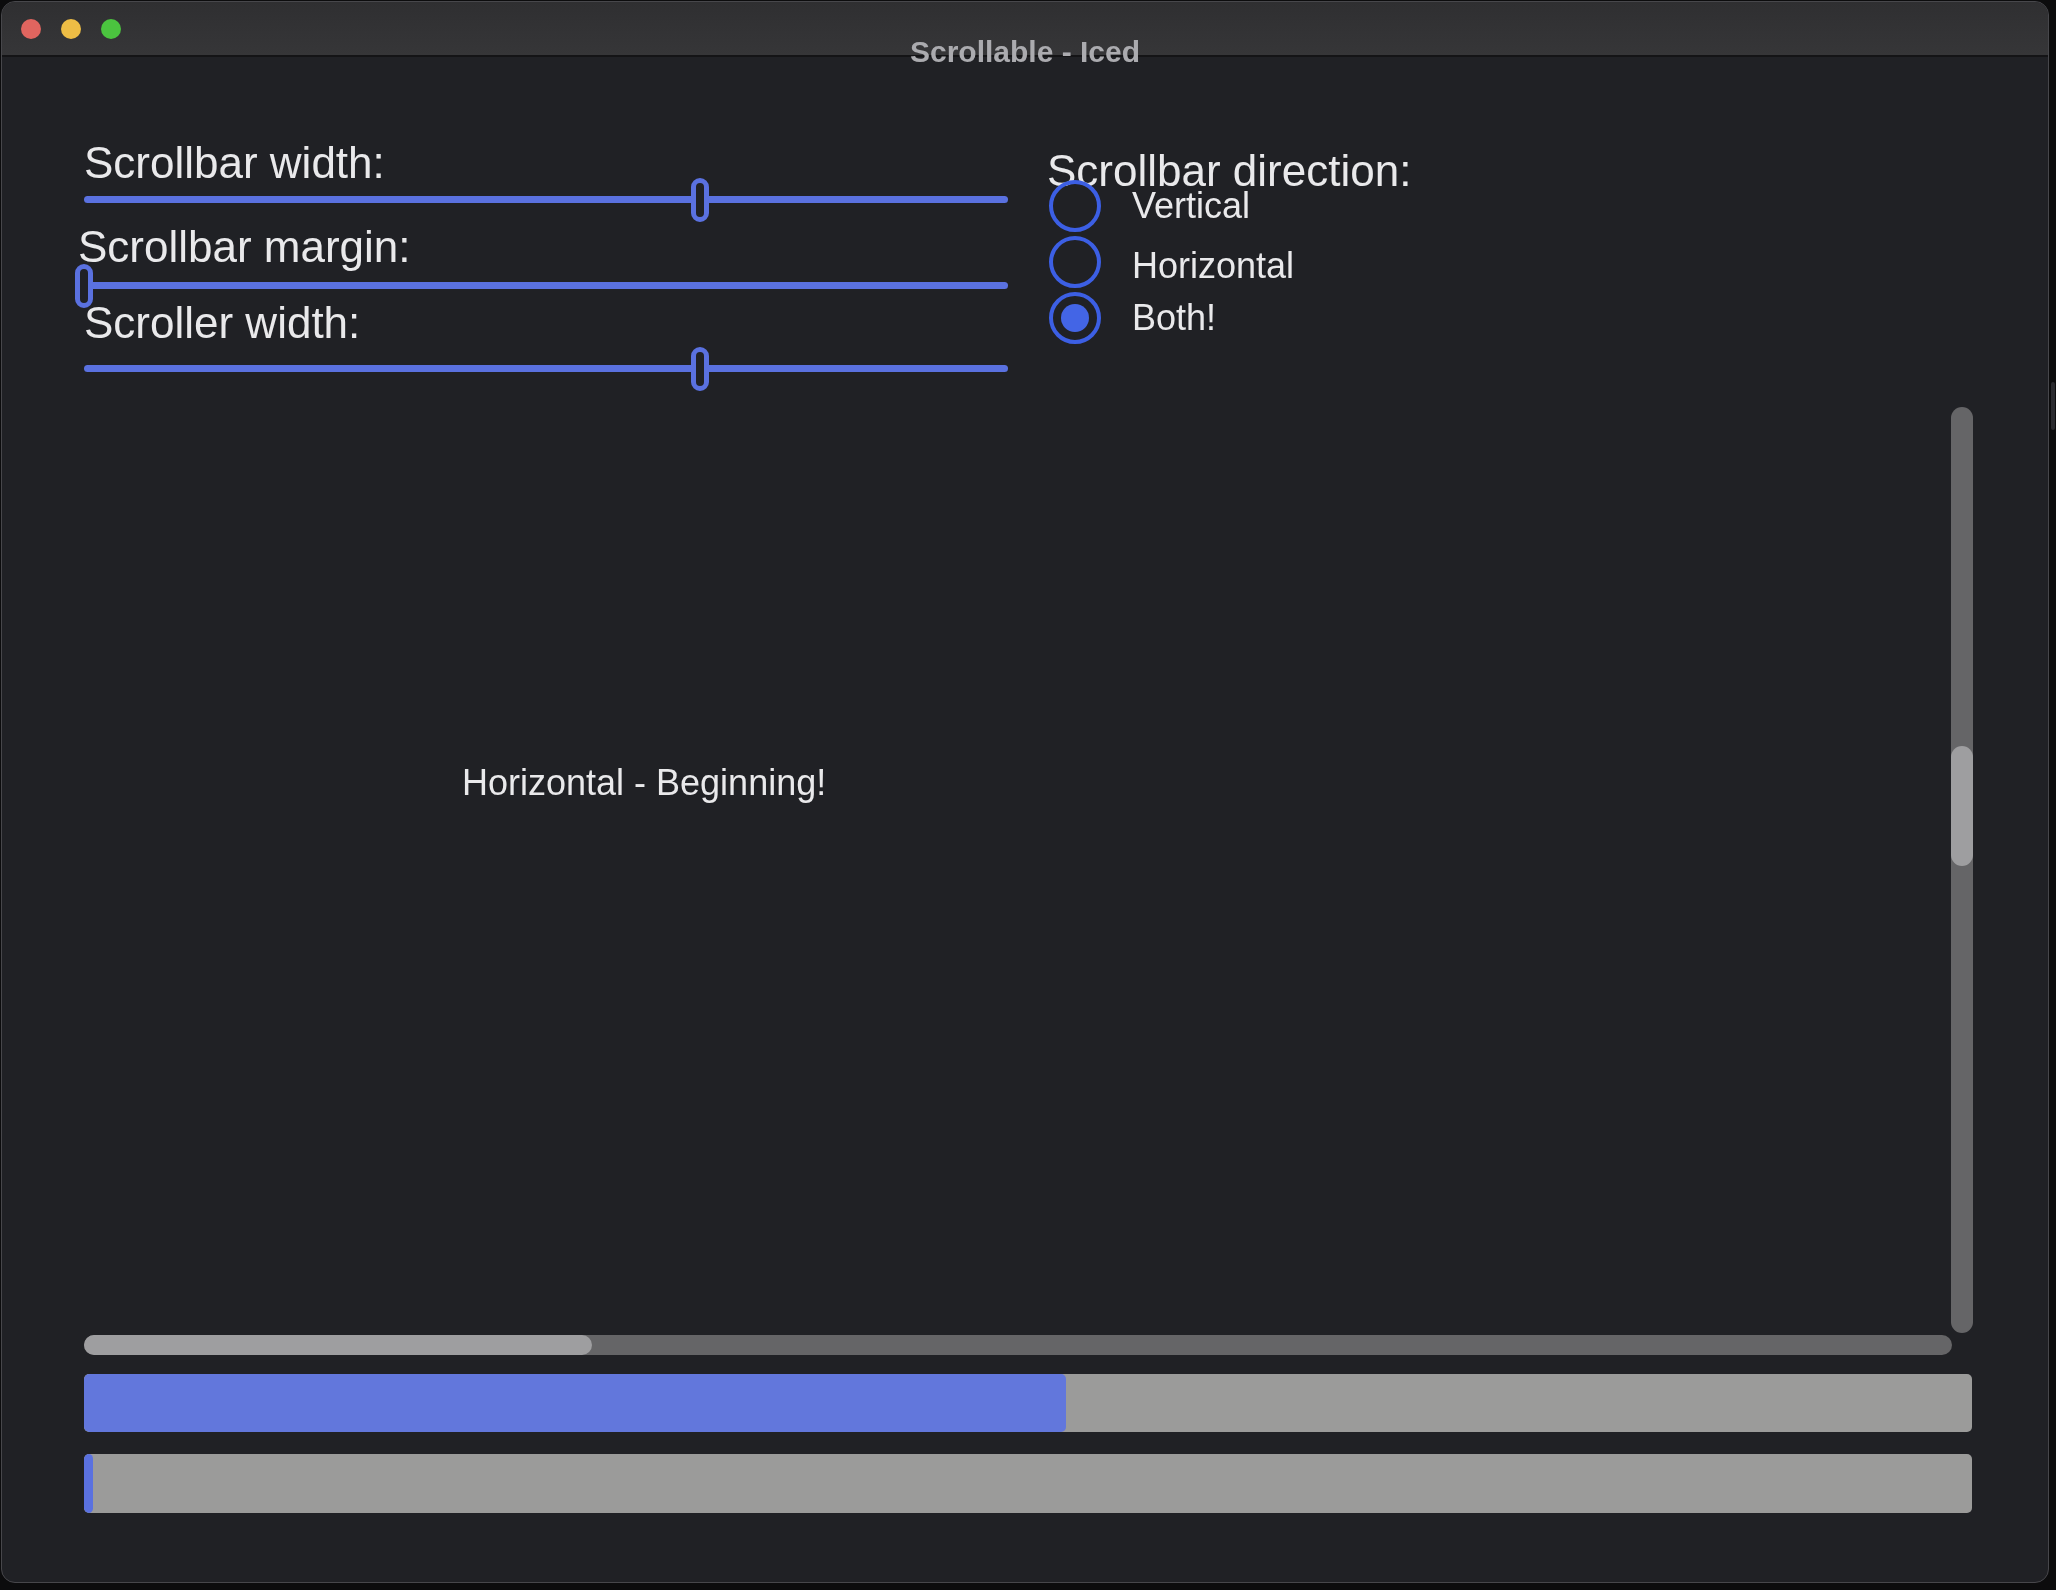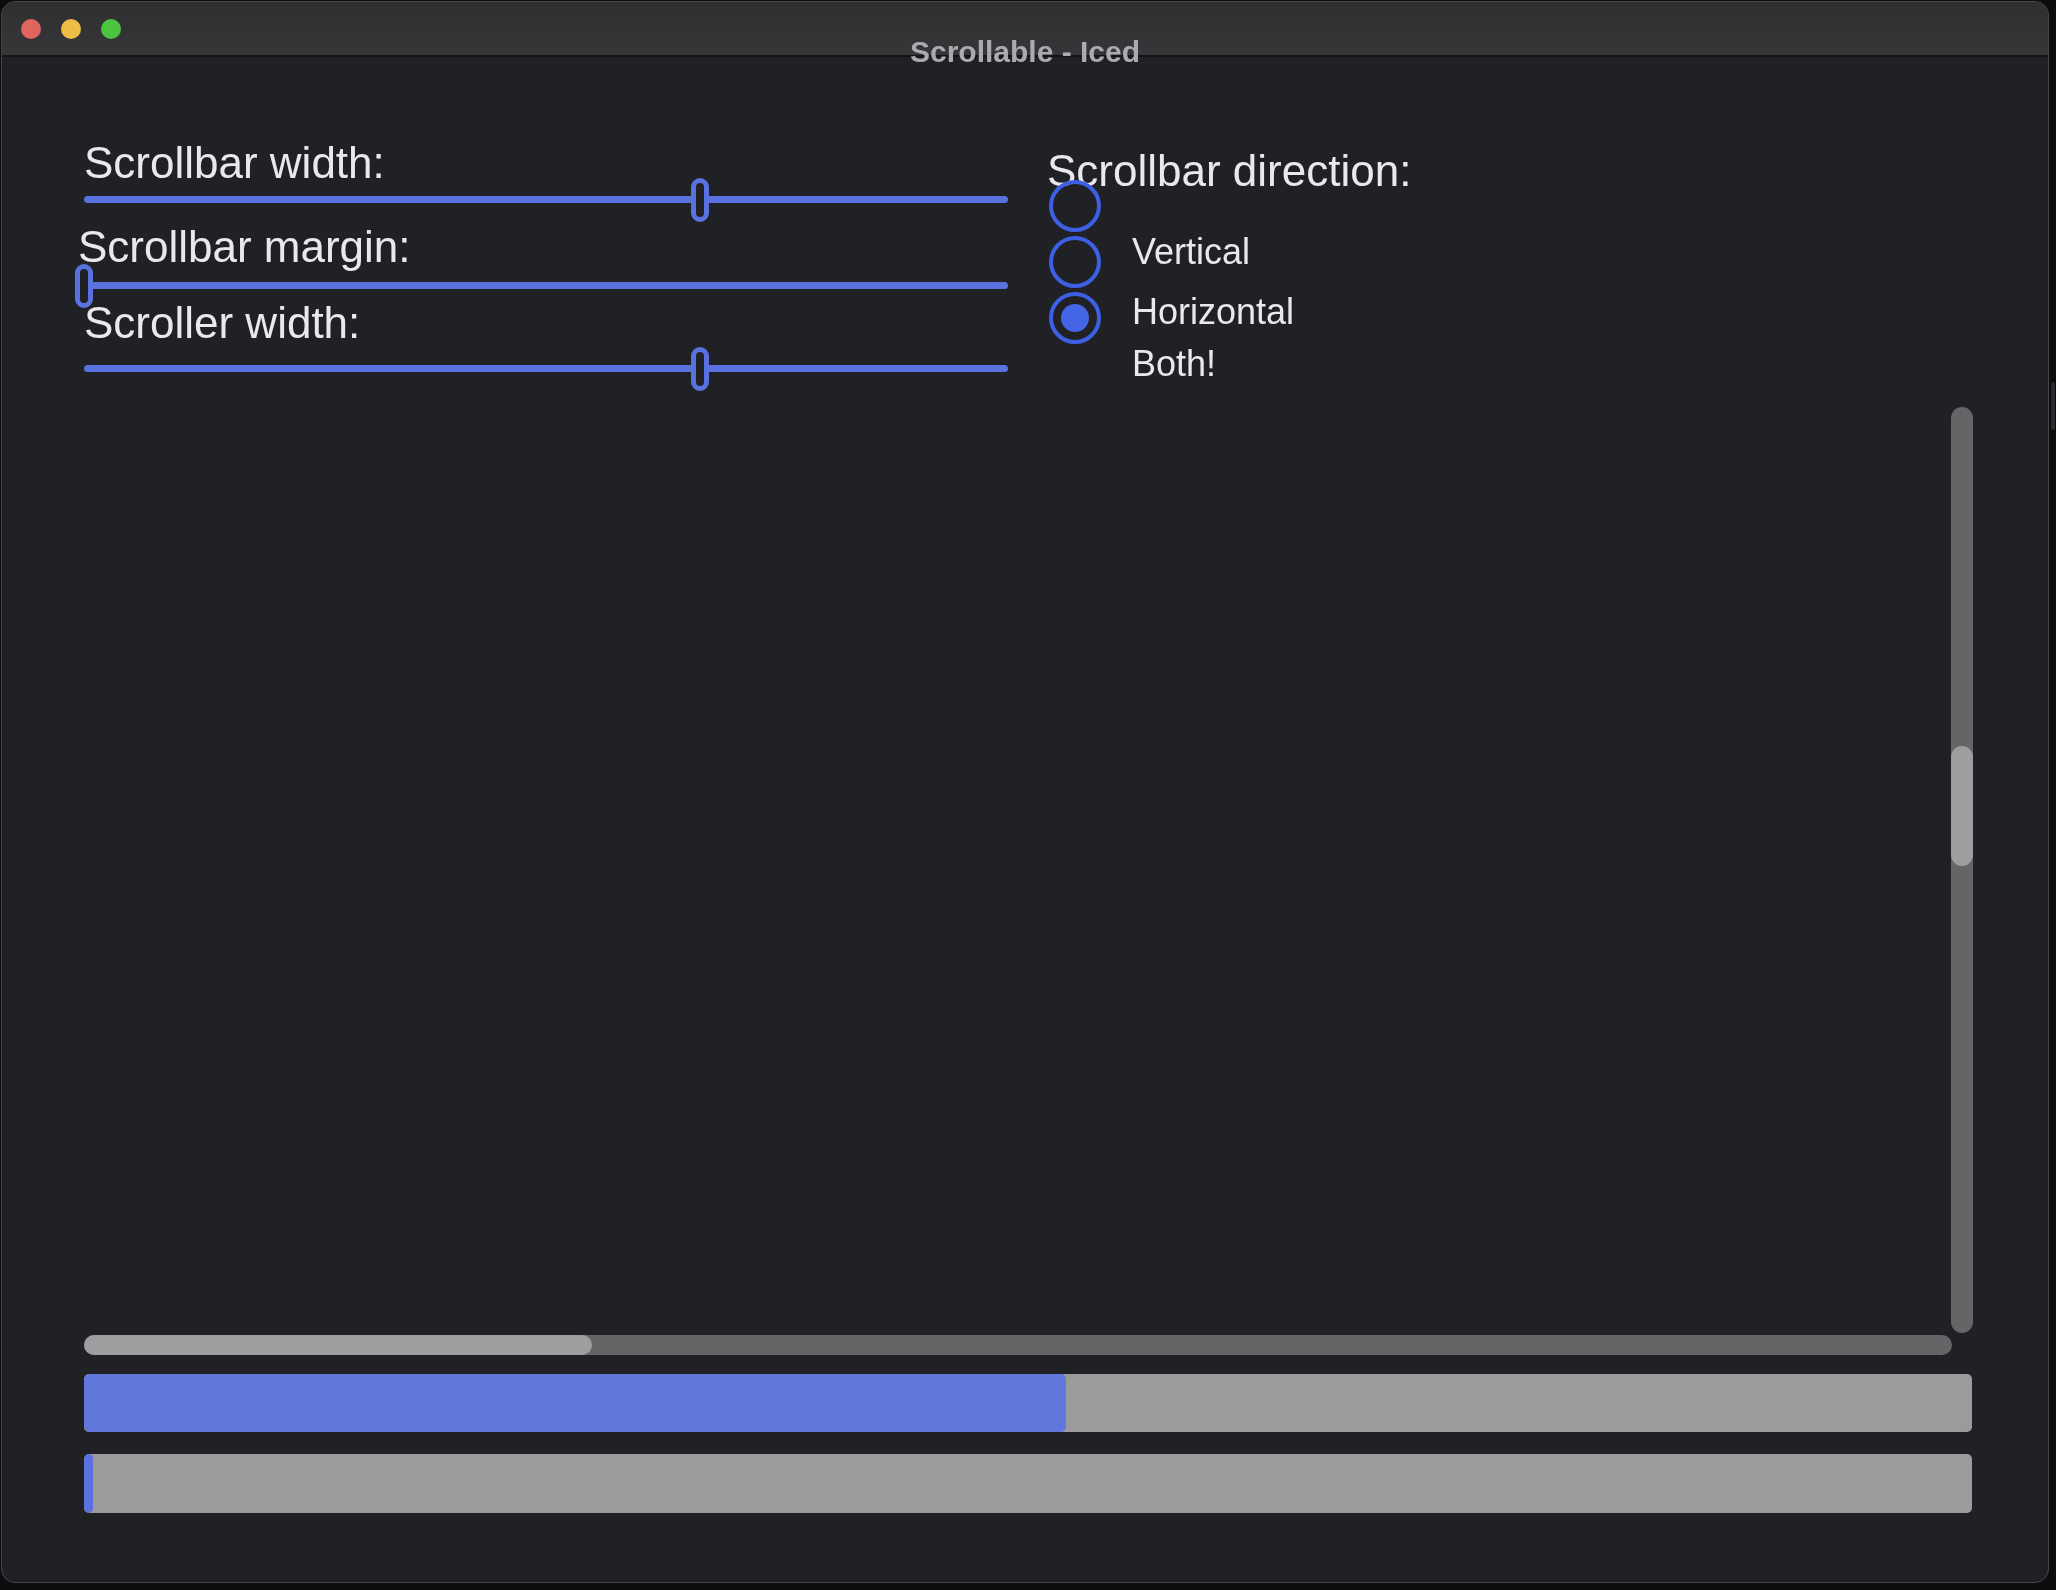--- a/index.html
+++ b/index.html
@@ -55,21 +55,21 @@
     position:absolute;width:52px;height:52px;box-sizing:border-box;
     border:4px solid var(--radio-border,#3c5fe4);border-radius:50%;
     background:transparent;
   }
   .radio-circle .dot{
     position:absolute;left:50%;top:50%;width:28px;height:28px;border-radius:50%;
     transform:translate(-50%,-50%);background:var(--radio-dot,#4365e6);
     display:none;
   }
   .radio-circle.selected .dot{display:block;}
-  .radio-label{position:absolute;font-size:36px;line-height:52px;white-space:nowrap;margin-top:46px;}
+  .radio-label{position:absolute;font-size:36px;line-height:52px;white-space:nowrap;}
   
   .scroll-btn{
     position:absolute;left:143px;top:741px;width:240px;height:79px;
     background:var(--button-bg,#4254ca);border:none;border-radius:8px;
     color:#ffffff;font-size:36px;font-family:inherit;cursor:pointer;
   }
   .status-text{position:absolute;left:460px;top:741px;line-height:79px;font-size:36px;white-space:nowrap;}
   
   .v-track{
     position:absolute;left:1949px;top:405px;width:22px;height:926px;
@@ -143,20 +143,21 @@
   <div class="radio-label" style="left:1130px;top:178px;">Vertical</div>
 
   <div class="radio-circle" style="left:1047px;top:234px;"></div>
   <div class="radio-label" style="left:1130px;top:238px;">Horizontal</div>
 
   <div class="radio-circle selected" style="left:1047px;top:290px;">
       <span class="dot"></span>
     </div>
   <div class="radio-label" style="left:1130px;top:290px;">Both!</div>
 
+  <div class="status-text">Horizontal - Beginning!</div>
 
   <div class="v-track">
     <div class="v-thumb" style="top: 36.6%; height: 13%;"></div>
   </div>
 
   <div class="h-track">
     <div class="h-thumb" style="left: 0%; width: 27.2%;"></div>
   </div>
 
   <div class="progress p1">

